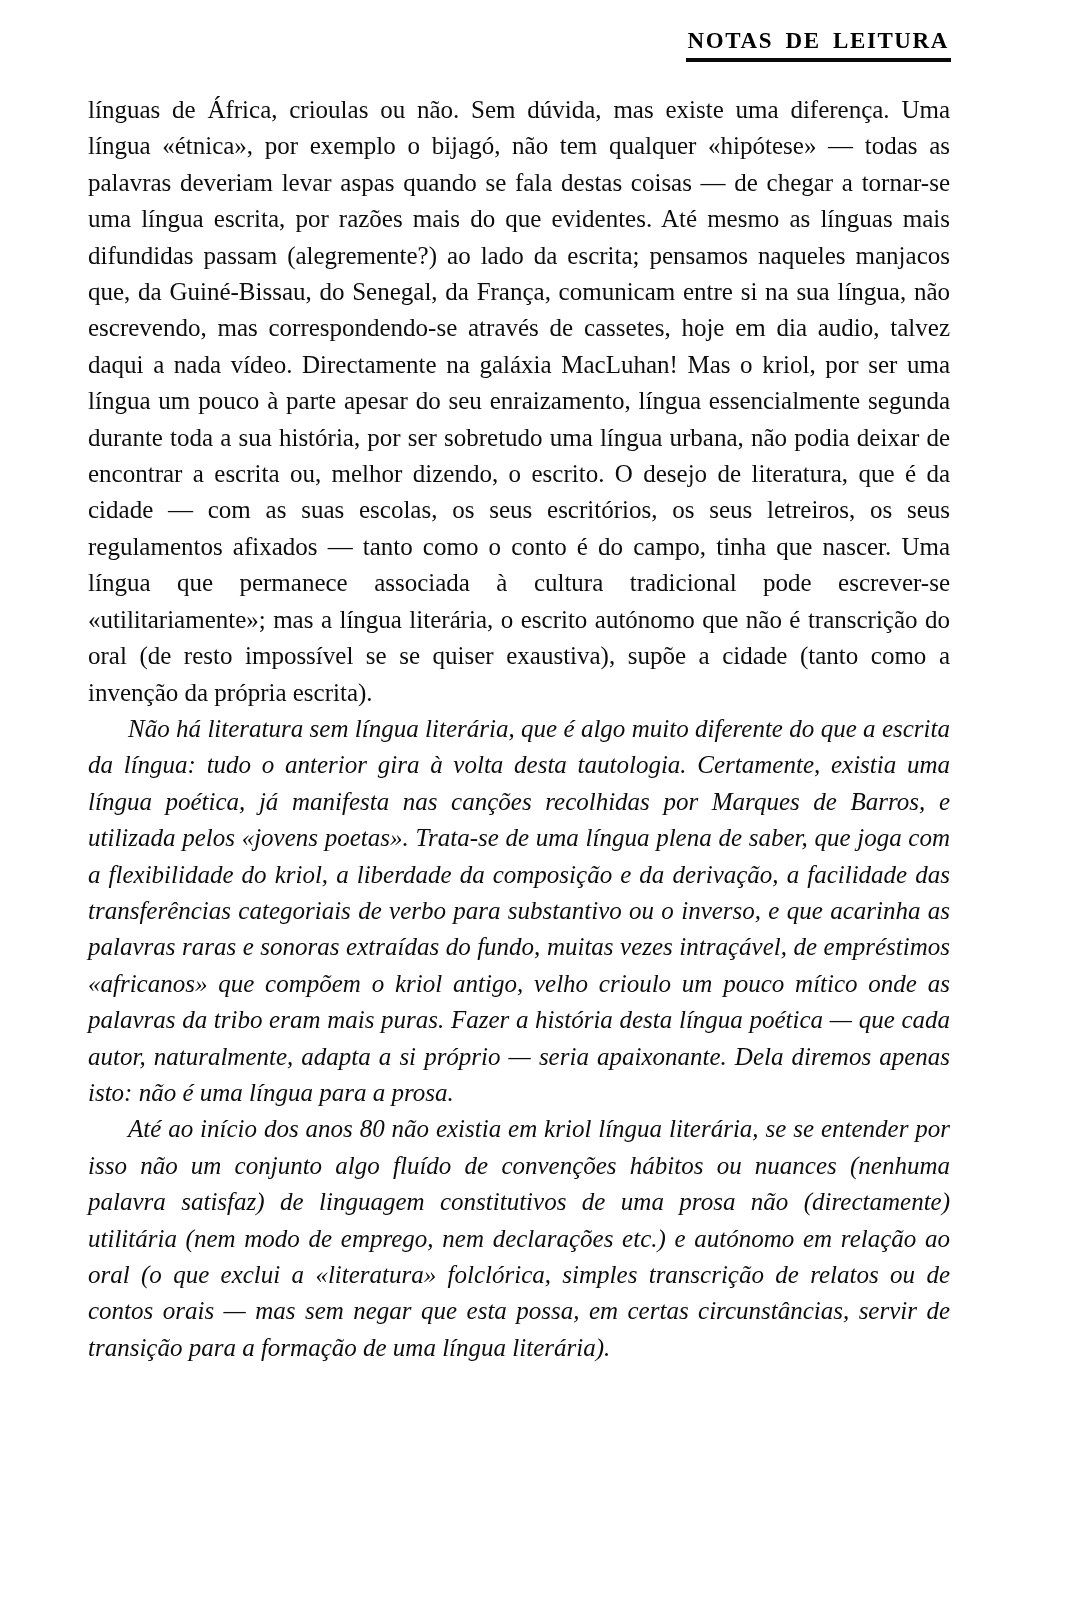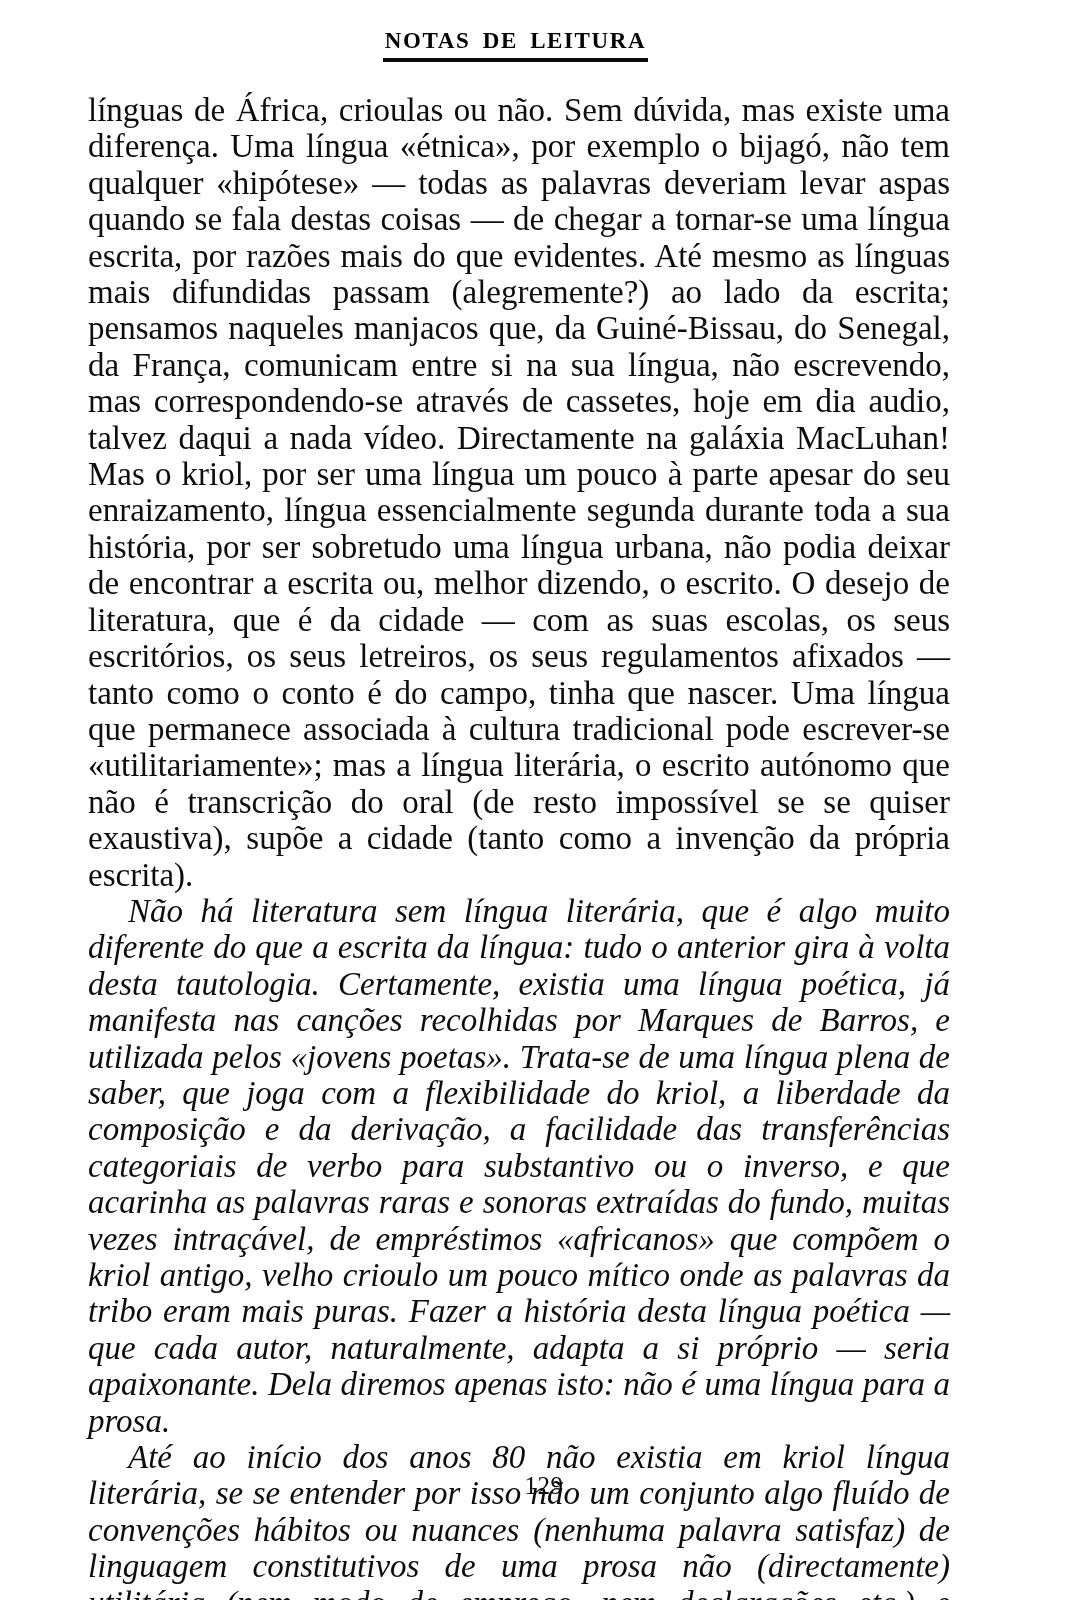--- a/index.html
+++ b/index.html
@@ -20,22 +20,22 @@
     background: #ffffff;
     overflow: hidden;
     box-sizing: border-box;
   }
 
   
   .running-head {
     position: absolute;
     top: 28px;
     left: 88px;
-    right: 145px;
-    text-align: center;
+    right: 137px;
+    text-align: right;
   }
   .running-head-title {
     display: inline-block;
     font-size: 23px;
     font-weight: bold;
     letter-spacing: 1.6px;
     word-spacing: 5px;
     line-height: 1.1;
     padding: 0 2px 5px 2px;
     border-bottom: 4px solid #0a0a0a;
@@ -43,21 +43,21 @@
 
   
   .textblock {
     position: absolute;
     top: 92px;
     left: 88px;
     width: 862px;
   }
   .para {
     margin: 0;
-    font-size: 33px;
+    font-size: 25px;
     line-height: 36.4px;
     text-align: justify;
     text-justify: inter-word;
     hyphens: none;
     color: #0d0d0d;
   }
   .para.indent {
     text-indent: 40px;
     font-style: italic;
   }
@@ -83,15 +83,14 @@
   <div class="running-head">
     <span class="running-head-title">NOTAS DE LEITURA</span>
   </div>
 
   <div class="textblock">
     <p class="para">línguas de África, crioulas ou não. Sem dúvida, mas existe uma diferença. Uma língua «étnica», por exemplo o bijagó, não tem qualquer «hipótese» — todas as palavras deveriam levar aspas quando se fala destas coisas — de chegar a tornar-se uma língua escrita, por razões mais do que evidentes. Até mesmo as línguas mais difundidas passam (alegremente?) ao lado da escrita; pensamos naqueles manjacos que, da Guiné-Bissau, do Senegal, da França, comunicam entre si na sua língua, não escrevendo, mas correspondendo-se através de cassetes, hoje em dia audio, talvez daqui a nada vídeo. Directamente na galáxia MacLuhan! Mas o kriol, por ser uma língua um pouco à parte apesar do seu enraizamento, língua essencialmente segunda durante toda a sua história, por ser sobretudo uma língua urbana, não podia deixar de encontrar a escrita ou, melhor dizendo, o escrito. O desejo de literatura, que é da cidade — com as suas escolas, os seus escritórios, os seus letreiros, os seus regulamentos afixados — tanto como o conto é do campo, tinha que nascer. Uma língua que permanece associada à cultura tradicional pode escrever-se «utilitariamente»; mas a língua literária, o escrito autónomo que não é transcrição do oral (de resto impossível se se quiser exaustiva), supõe a cidade (tanto como a invenção da própria escrita).</p>
     <p class="para indent">Não há literatura sem língua literária, que é algo muito diferente do que a escrita da língua: tudo o anterior gira à volta desta tautologia. Certamente, existia uma língua poética, já manifesta nas canções recolhidas por Marques de Barros, e utilizada pelos «jovens poetas». Trata-se de uma língua plena de saber, que joga com a flexibilidade do kriol, a liberdade da composição e da derivação, a facilidade das transferências categoriais de verbo para substantivo ou o inverso, e que acarinha as palavras raras e sonoras extraídas do fundo, muitas vezes intraçável, de empréstimos «africanos» que compõem o kriol antigo, velho crioulo um pouco mítico onde as palavras da tribo eram mais puras. Fazer a história desta língua poética — que cada autor, naturalmente, adapta a si próprio — seria apaixonante. Dela diremos apenas isto: não é uma língua para a prosa.</p>
     <p class="para indent">Até ao início dos anos 80 não existia em kriol língua literária, se se entender por isso não um conjunto algo fluído de convenções hábitos ou nuances (nenhuma palavra satisfaz) de linguagem constitutivos de uma prosa não (directamente) utilitária (nem modo de emprego, nem declarações etc.) e autónomo em relação ao oral (o que exclui a «literatura» folclórica, simples transcrição de relatos ou de contos orais — mas sem negar que esta possa, em certas circunstâncias, servir de transição para a formação de uma língua literária).</p>
   </div>
 
-  <div class="folio">129</div>
 
 </div>
 
 </body></html>

